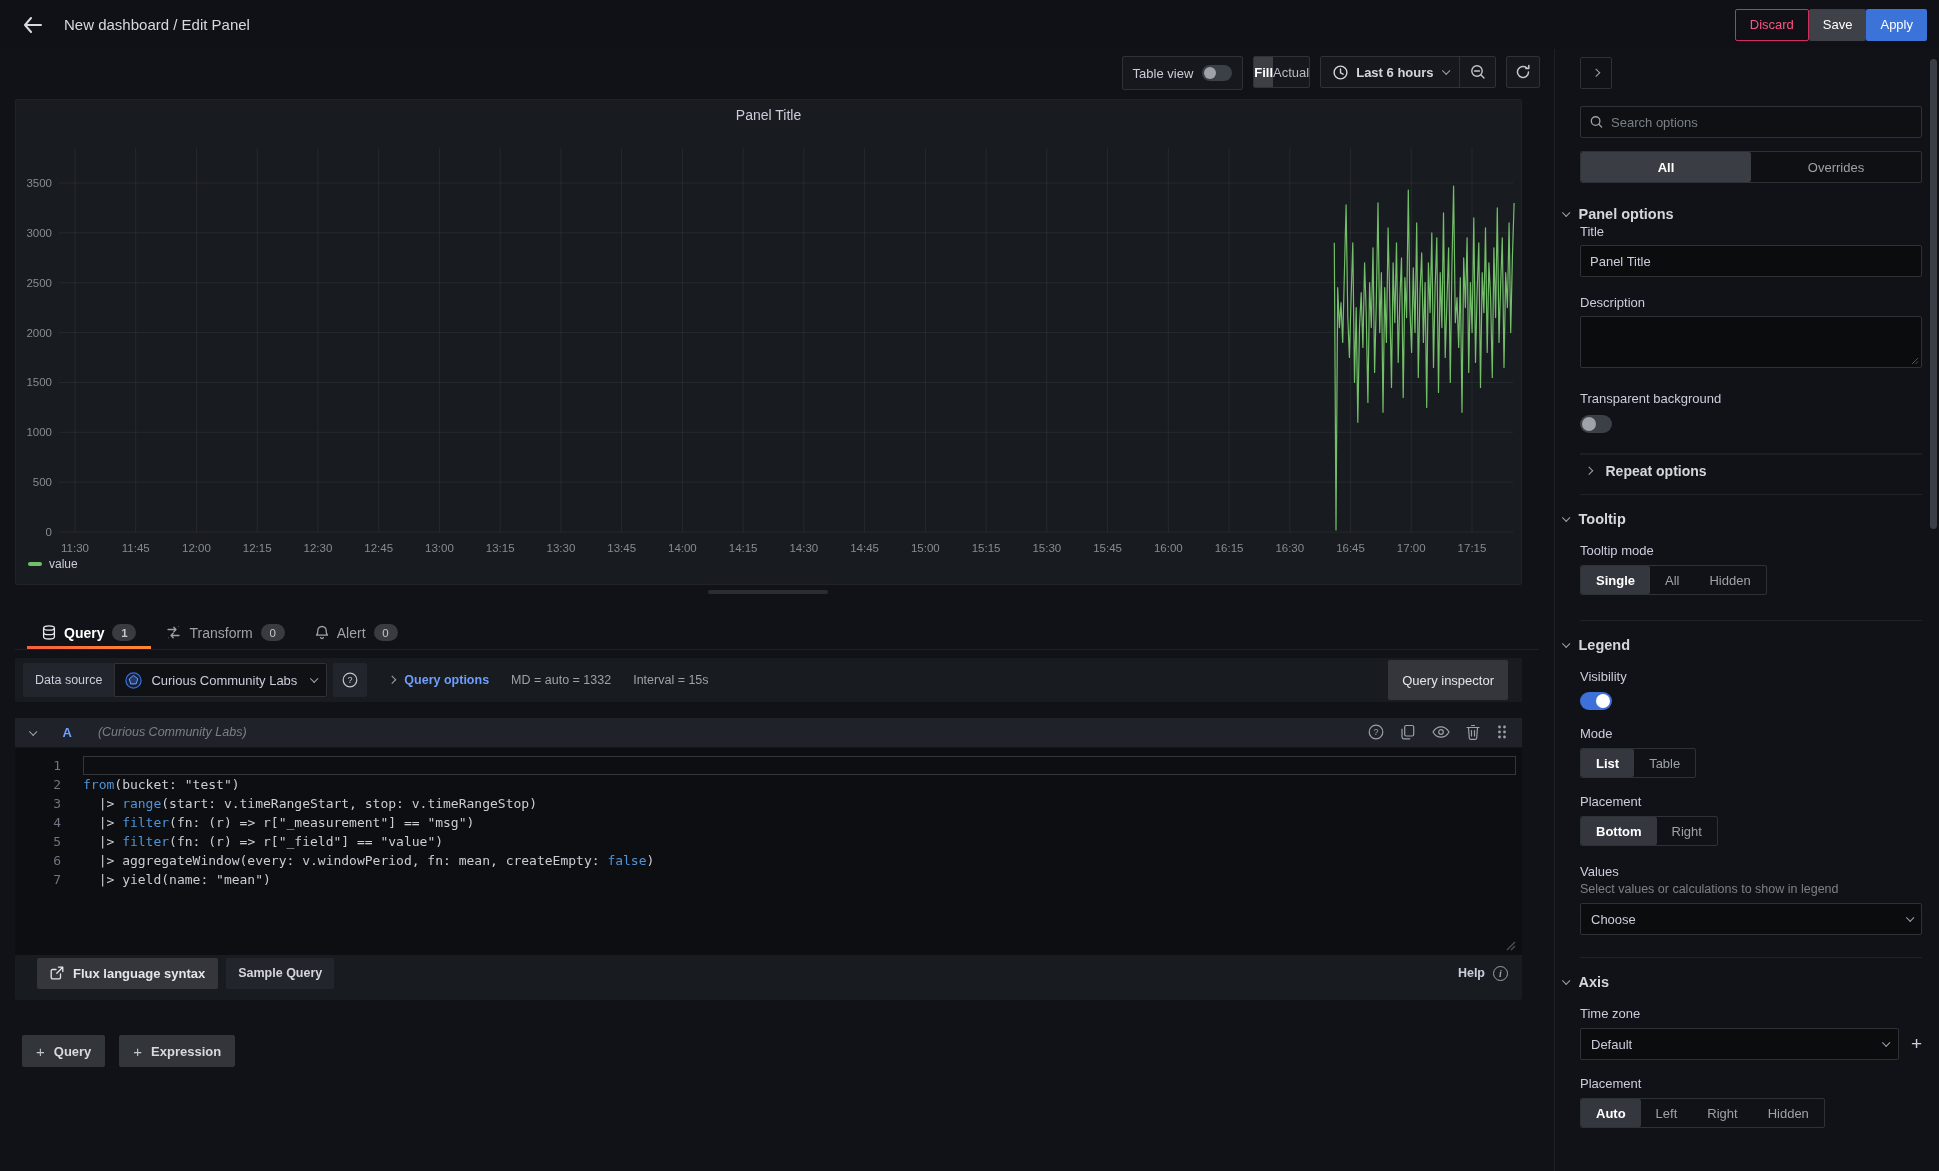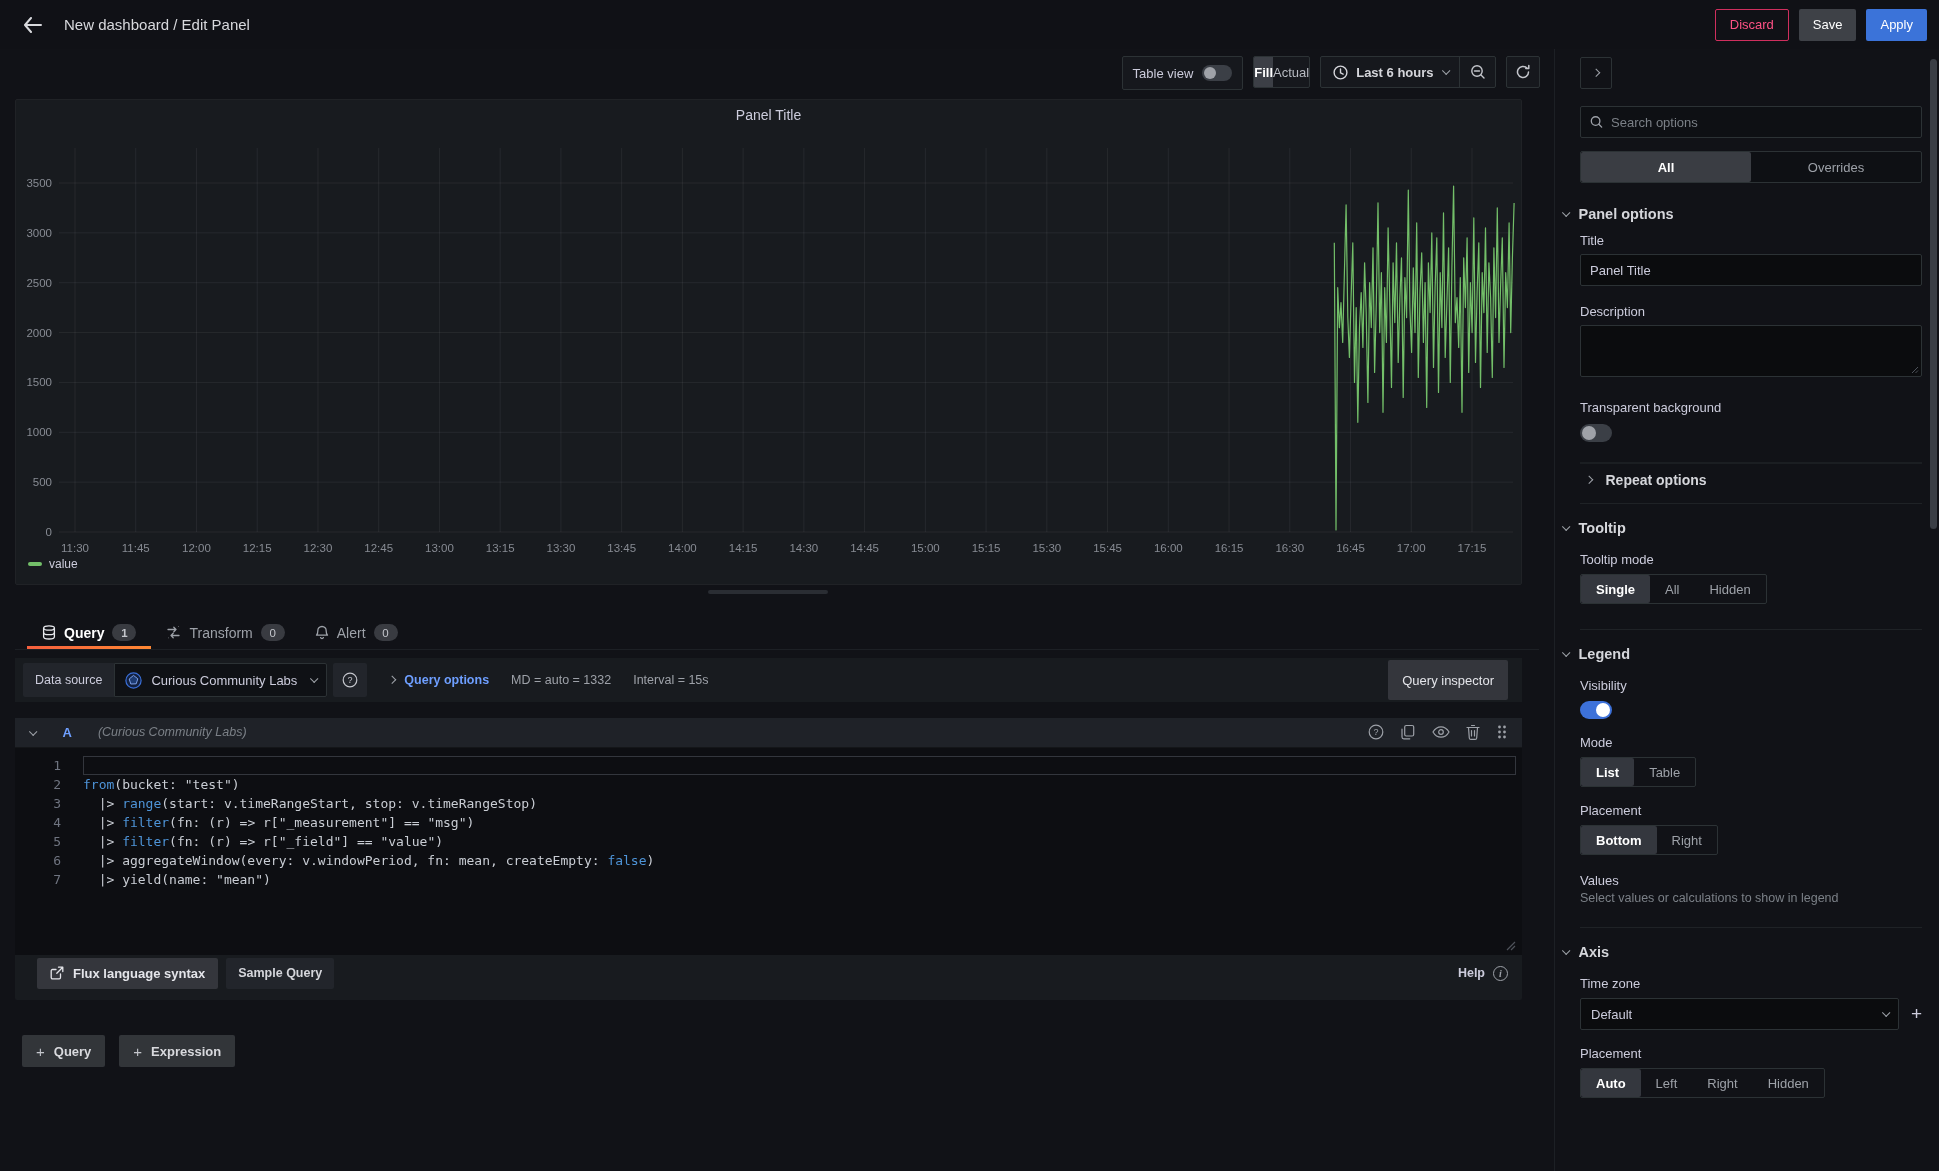--- a/index.html
+++ b/index.html
@@ -6,21 +6,21 @@
 html,body{width:1939px;height:1171px;overflow:hidden}
 body{background:#111217;font-family:"Liberation Sans",sans-serif;color:#ccccdc;-webkit-font-smoothing:antialiased}
 #app{position:relative;width:1939px;height:1171px}
 .row{display:flex;align-items:center}
 .grow{flex:1}
 svg{display:block}
 
 .topbar{position:absolute;left:0;top:0;width:100%;height:49px;background:#101116;display:flex;align-items:center;padding:0 12px 0 16px}
 .back{width:32px;height:32px;display:flex;align-items:center;justify-content:center;cursor:pointer;color:#d8d9dd}
 .tb-title{font-size:15px;font-weight:400;color:#d8d9dd;margin-left:16px}
-.tb-actions{margin-left:auto;display:flex;gap:10px}
+.tb-actions{margin-left:auto;display:flex;}
 .btn{height:32px;border-radius:2px;padding:0 14px;font-size:13px;font-weight:500;display:inline-flex;align-items:center;justify-content:center;cursor:pointer;white-space:nowrap}
 .btn-discard{border:1px solid #cf2f5e;color:#ff5286;background:transparent}
 .btn-save{background:#3e4147;color:#fff}
 .btn-apply{background:#3b73d9;color:#fff}
 
 .ptoolbar{position:absolute;top:56px;left:0;width:1540px;height:32px;display:flex;justify-content:flex-end;gap:10px}
 .tool-group{height:28px;border:1px solid #2c3235;border-radius:2px;background:#16181d;display:flex;align-items:center;padding:16px 10px;gap:9px;font-size:13px;color:#ccccdc}
 .seg-group{height:32px;border:1px solid #2c3235;border-radius:2px;background:#16181d;display:flex;align-items:stretch;overflow:hidden}
 .seg-opt{padding:0 0;display:flex;align-items:center;font-size:13px;color:#b7bac1;cursor:pointer}
 .seg-opt.sel{background:#3c3f46;color:#fff;font-weight:700}
@@ -413,21 +413,21 @@
     <div class="radio-tabs">
       <div class="rt sel">All</div>
       <div class="rt">Overrides</div>
     </div>
 
     
     <div class="sect-head" style="margin-top:23px">
       <span class="chev down sm"></span>
       <span>Panel options</span>
     </div>
-    <div class="flabel" style="margin-top:11px">Title</div>
+    <div class="flabel" style="margin-top:2px">Title</div>
     <input class="tinput" style="margin-top: 6px;" value="Panel Title">
     <div class="flabel" style="margin-top:18px">Description</div>
     <div class="tarea" style="margin-top:6px">
       <svg width="8" height="8" viewBox="0 0 8 8">
           <path d="M7 1L1 7M7 4.5L4.5 7" stroke="#4e525a" stroke-width="1"></path>
         </svg>
     </div>
     <div class="flabel" style="margin-top:23px">Transparent background</div>
     <span class="toggle lg" style="margin-top:9px;display:inline-block"><span class="knob"></span></span>
 
@@ -464,20 +464,25 @@
       <span class="opt sel">List</span>
       <span class="opt">Table</span>
     </div>
     <div class="flabel" style="margin-top:16px">Placement</div>
     <div class="segc" style="margin-top:7px">
       <span class="opt sel">Bottom</span>
       <span class="opt">Right</span>
     </div>
     <div class="flabel" style="margin-top:18px">Values</div>
     <div class="fdesc">Select values or calculations to show in legend</div>
+    <div class="selectbox" style="margin-top:7px">
+      <span>Choose</span>
+      <div class="grow"></div>
+      <span class="chev down sm"></span>
+    </div>
 
     
     <div class="divider" style="margin-top:22px"></div>
     <div class="sect-head" style="margin-top:16px">
       <span class="chev down sm"></span>
       <span>Axis</span>
     </div>
     <div class="flabel" style="margin-top:16px">Time zone</div>
     <div class="row" style="margin-top:7px;gap:12px">
       <div class="selectbox grow">

